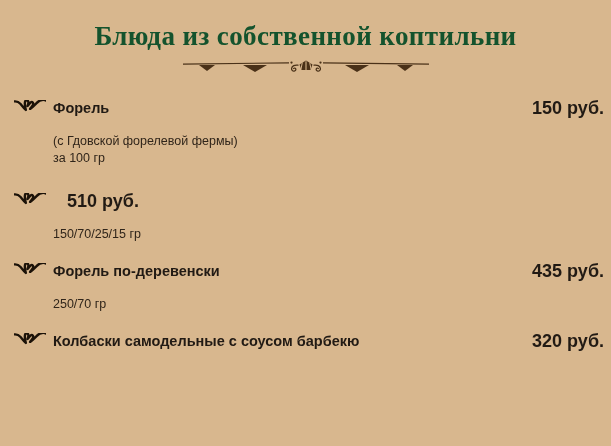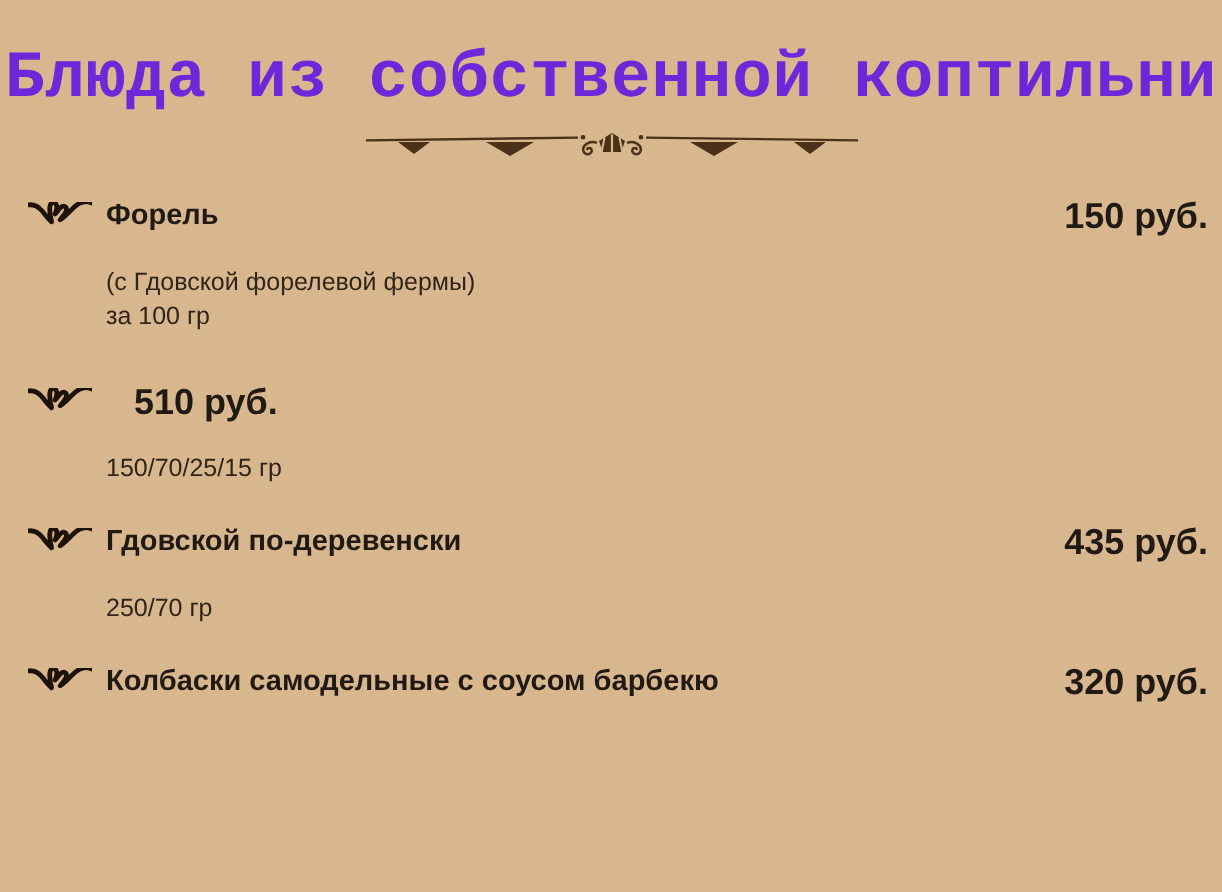--- a/index.html
+++ b/index.html
@@ -28,25 +28,25 @@
     position: absolute;
     left: 0;
     top: 0;
     width: 611px;
     text-align: center;
   }
 
   .menu-title {
     margin: 0;
     padding-top: 22px;
-    font-family: Liberation Mono, monospace;
-    font-size: 33px;
+    font-family: Liberation Serif, serif;
+    font-size: 27px;
     font-weight: 700;
     letter-spacing: 0.4px;
-    color: #6d28d9;
+    color: #14532d;
     line-height: 1.1;
     white-space: nowrap;
   }
 
   .divider-wrap {
     margin-top: 4px;
     display: flex;
     justify-content: center;
     align-items: center;
     height: 20px;
@@ -64,21 +64,21 @@
   }
 
   .menu-item {
     position: relative;
     margin-bottom: 16px;
   }
   .menu-item:last-child { margin-bottom: 0; }
 
   .item-head {
     display: flex;
-    align-items: flex-end;
+    align-items: center;
     width: 100%;
   }
 
   .bullet-icon {
     flex: 0 0 auto;
     width: 32px;
     height: 14px;
     margin-right: 7px;
     position: relative;
     top: -1px;
@@ -188,21 +188,21 @@
       </div>
     </div>
 
     <div class="menu-item spacer-b">
       <div class="item-head">
         <span class="bullet-icon">
           <svg width="32" height="14" viewBox="0 0 32 14" aria-hidden="true">
             <path d="M0.5 1.4 c2.6 -0.2 4.6 0.9 6.1 2.6 c1.8 2 3.3 4.3 5.2 5.9 c-0.6 -2.4 -1.1 -4.8 -0.9 -7.2 c0.1 -1.2 0.6 -2.3 1.6 -2.5 c1.1 -0.2 1.8 0.9 1.9 2 c0.1 1.3 -0.3 2.6 -0.8 3.8 c0.9 -1 1.6 -2.2 2.6 -3.1 c0.8 -0.7 1.9 -1.1 2.6 -0.4 c0.7 0.7 0.4 1.9 -0.1 2.8 c-0.7 1.3 -1.8 2.4 -2.6 3.6 c2.3 -1.5 4.2 -3.6 6.2 -5.6 c1.9 -1.9 4.1 -3.5 6.8 -3.5 c1.2 0 2.4 0.3 3.4 1" fill="none" stroke="#1c1208" stroke-width="2.4" stroke-linecap="round" stroke-linejoin="round"></path>
           </svg>
         </span>
-        <span class="item-name">Гдовской по-деревенски</span>
+        <span class="item-name">Форель по-деревенски</span>
         <span class="item-price">435 руб.</span>
       </div>
       <div class="item-desc">
         <div class="desc-line">250/70 гр</div>
       </div>
     </div>
 
     <div class="menu-item">
       <div class="item-head">
         <span class="bullet-icon">

